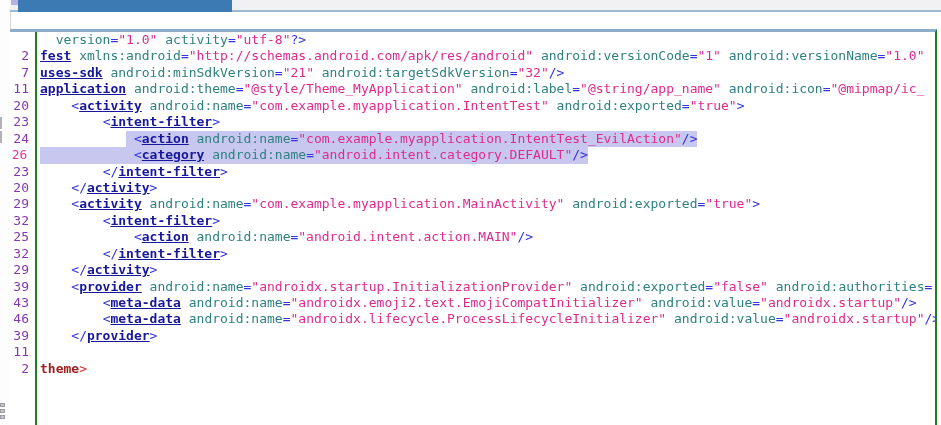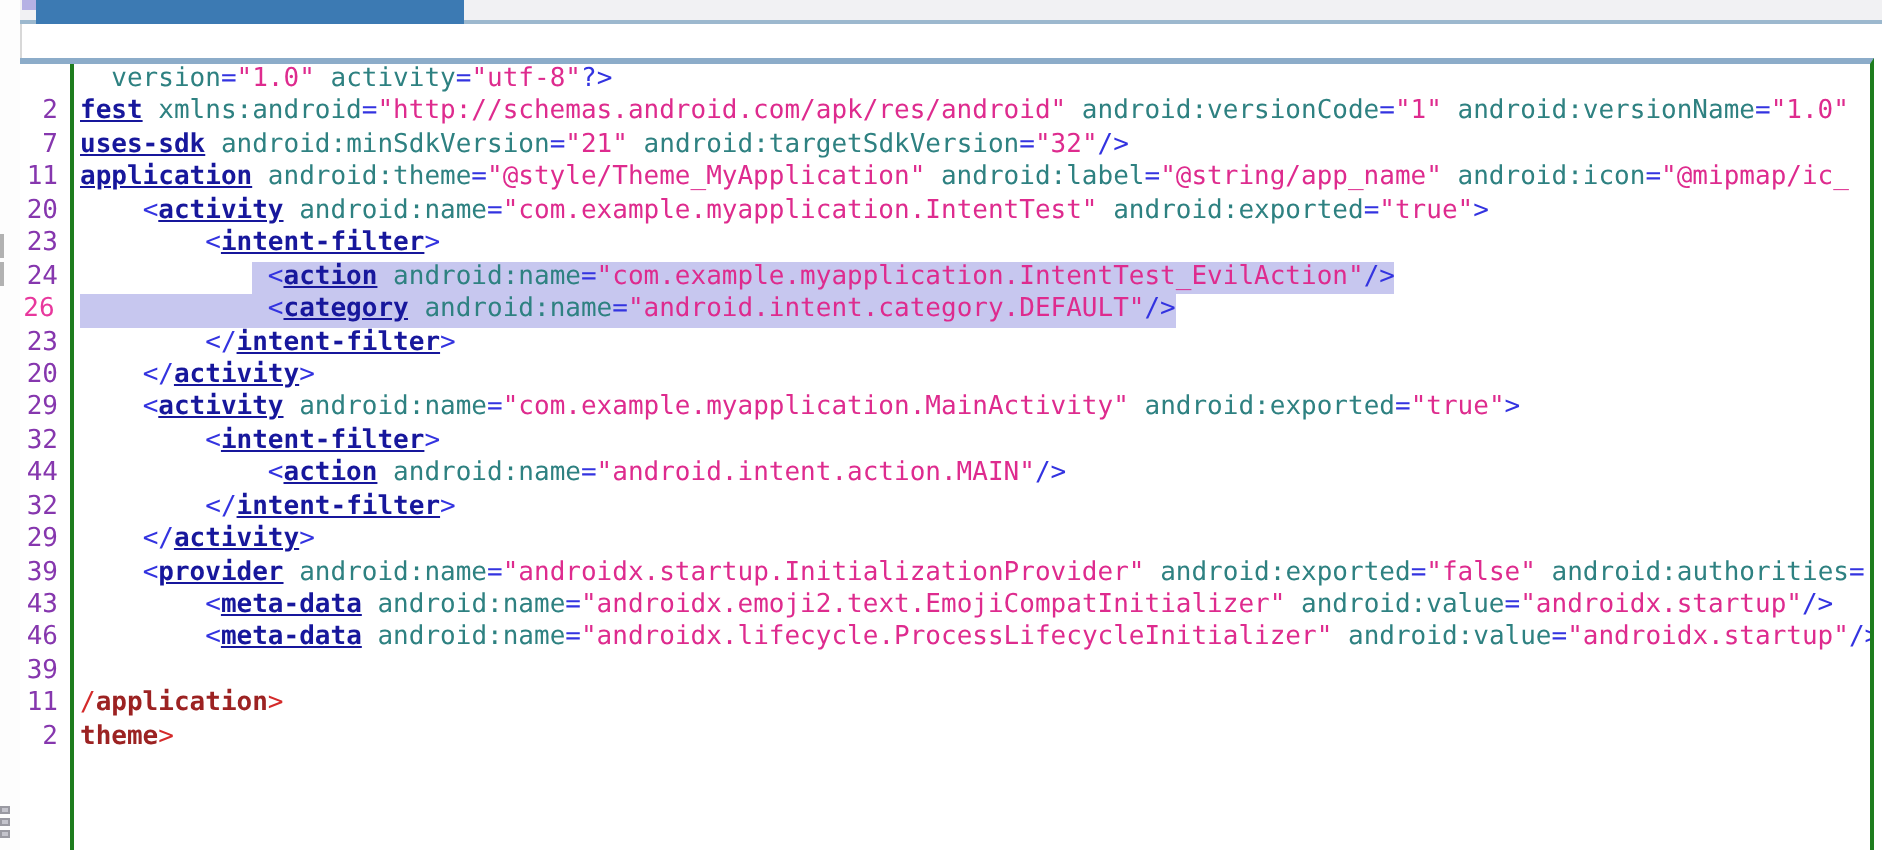--- a/index.html
+++ b/index.html
@@ -61,24 +61,24 @@
       <div class="row"><span class="gut">7</span><span class="code"><span class="s-tn">uses-sdk</span><span class="s-tx"> </span><span class="s-at">android:minSdkVersion</span><span class="s-pl">=</span><span class="s-av">"21"</span><span class="s-tx"> </span><span class="s-at">android:targetSdkVersion</span><span class="s-pl">=</span><span class="s-av">"32"</span><span class="s-pl">/&gt;</span></span></div>
       <div class="row"><span class="gut">11</span><span class="code"><span class="s-tn">application</span><span class="s-tx"> </span><span class="s-at">android:theme</span><span class="s-pl">=</span><span class="s-av">"@style/Theme_MyApplication"</span><span class="s-tx"> </span><span class="s-at">android:label</span><span class="s-pl">=</span><span class="s-av">"@string/app_name"</span><span class="s-tx"> </span><span class="s-at">android:icon</span><span class="s-pl">=</span><span class="s-av">"@mipmap/ic_</span></span></div>
       <div class="row"><span class="gut">20</span><span class="code"><span class="s-tx">    </span><span class="s-pl">&lt;</span><span class="s-tn">activity</span><span class="s-tx"> </span><span class="s-at">android:name</span><span class="s-pl">=</span><span class="s-av">"com.example.myapplication.IntentTest"</span><span class="s-tx"> </span><span class="s-at">android:exported</span><span class="s-pl">=</span><span class="s-av">"true"</span><span class="s-pl">&gt;</span></span></div>
       <div class="row"><span class="gut">23</span><span class="code"><span class="s-tx">        </span><span class="s-pl">&lt;</span><span class="s-tn">intent-filter</span><span class="s-pl">&gt;</span></span></div>
       <div class="row"><span class="gut">24</span><span class="code"><span class="s-tx">           </span><span class="s-tx sel"> </span><span class="s-pl sel">&lt;</span><span class="s-tn sel">action</span><span class="s-tx sel"> </span><span class="s-at sel">android:name</span><span class="s-pl sel">=</span><span class="s-av sel">"com.example.myapplication.IntentTest_EvilAction"</span><span class="s-pl sel">/&gt;</span></span></div>
       <div class="row"><span class="gut act">26</span><span class="code"><span class="s-tx sel">            </span><span class="s-pl sel">&lt;</span><span class="s-tn sel">category</span><span class="s-tx sel"> </span><span class="s-at sel">android:name</span><span class="s-pl sel">=</span><span class="s-av sel">"android.intent.category.DEFAULT"</span><span class="s-pl sel">/&gt;</span></span></div>
       <div class="row"><span class="gut">23</span><span class="code"><span class="s-tx">        </span><span class="s-pl">&lt;/</span><span class="s-tn">intent-filter</span><span class="s-pl">&gt;</span></span></div>
       <div class="row"><span class="gut">20</span><span class="code"><span class="s-tx">    </span><span class="s-pl">&lt;/</span><span class="s-tn">activity</span><span class="s-pl">&gt;</span></span></div>
       <div class="row"><span class="gut">29</span><span class="code"><span class="s-tx">    </span><span class="s-pl">&lt;</span><span class="s-tn">activity</span><span class="s-tx"> </span><span class="s-at">android:name</span><span class="s-pl">=</span><span class="s-av">"com.example.myapplication.MainActivity"</span><span class="s-tx"> </span><span class="s-at">android:exported</span><span class="s-pl">=</span><span class="s-av">"true"</span><span class="s-pl">&gt;</span></span></div>
       <div class="row"><span class="gut">32</span><span class="code"><span class="s-tx">        </span><span class="s-pl">&lt;</span><span class="s-tn">intent-filter</span><span class="s-pl">&gt;</span></span></div>
-      <div class="row"><span class="gut">44</span><span class="code"><span class="s-tx">            </span><span class="s-pl">&lt;</span><span class="s-tn">action</span><span class="s-tx"> </span><span class="s-at">android:name</span><span class="s-pl">=</span><span class="s-av">"android.intent.action.MAIN"</span><span class="s-pl">/&gt;</span></span></div>
+      <div class="row"><span class="gut">25</span><span class="code"><span class="s-tx">            </span><span class="s-pl">&lt;</span><span class="s-tn">action</span><span class="s-tx"> </span><span class="s-at">android:name</span><span class="s-pl">=</span><span class="s-av">"android.intent.action.MAIN"</span><span class="s-pl">/&gt;</span></span></div>
       <div class="row"><span class="gut">32</span><span class="code"><span class="s-tx">        </span><span class="s-pl">&lt;/</span><span class="s-tn">intent-filter</span><span class="s-pl">&gt;</span></span></div>
       <div class="row"><span class="gut">29</span><span class="code"><span class="s-tx">    </span><span class="s-pl">&lt;/</span><span class="s-tn">activity</span><span class="s-pl">&gt;</span></span></div>
       <div class="row"><span class="gut">39</span><span class="code"><span class="s-tx">    </span><span class="s-pl">&lt;</span><span class="s-tn">provider</span><span class="s-tx"> </span><span class="s-at">android:name</span><span class="s-pl">=</span><span class="s-av">"androidx.startup.InitializationProvider"</span><span class="s-tx"> </span><span class="s-at">android:exported</span><span class="s-pl">=</span><span class="s-av">"false"</span><span class="s-tx"> </span><span class="s-at">android:authorities</span><span class="s-pl">=</span></span></div>
       <div class="row"><span class="gut">43</span><span class="code"><span class="s-tx">        </span><span class="s-pl">&lt;</span><span class="s-tn">meta-data</span><span class="s-tx"> </span><span class="s-at">android:name</span><span class="s-pl">=</span><span class="s-av">"androidx.emoji2.text.EmojiCompatInitializer"</span><span class="s-tx"> </span><span class="s-at">android:value</span><span class="s-pl">=</span><span class="s-av">"androidx.startup"</span><span class="s-pl">/&gt;</span></span></div>
       <div class="row"><span class="gut">46</span><span class="code"><span class="s-tx">        </span><span class="s-pl">&lt;</span><span class="s-tn">meta-data</span><span class="s-tx"> </span><span class="s-at">android:name</span><span class="s-pl">=</span><span class="s-av">"androidx.lifecycle.ProcessLifecycleInitializer"</span><span class="s-tx"> </span><span class="s-at">android:value</span><span class="s-pl">=</span><span class="s-av">"androidx.startup"</span><span class="s-pl">/&gt;</span></span></div>
-      <div class="row"><span class="gut">39</span></div>
-      <div class="row"><span class="gut">11</span><span class="code"><span class="s-pr">/</span><span class="s-tr">application</span><span class="s-pr">&gt;</span></span></div>
+      <div class="row"><span class="gut">39</span><span class="code"><span class="s-tx">    </span><span class="s-pl">&lt;/</span><span class="s-tn">provider</span><span class="s-pl">&gt;</span></span></div>
+      <div class="row"><span class="gut">11</span></div>
       <div class="row"><span class="gut">2</span><span class="code"><span class="s-tr">theme</span><span class="s-pr">&gt;</span></span></div>
     </div>
   <div class="gutter-sep"></div>
 </div>
 
 </body></html>

